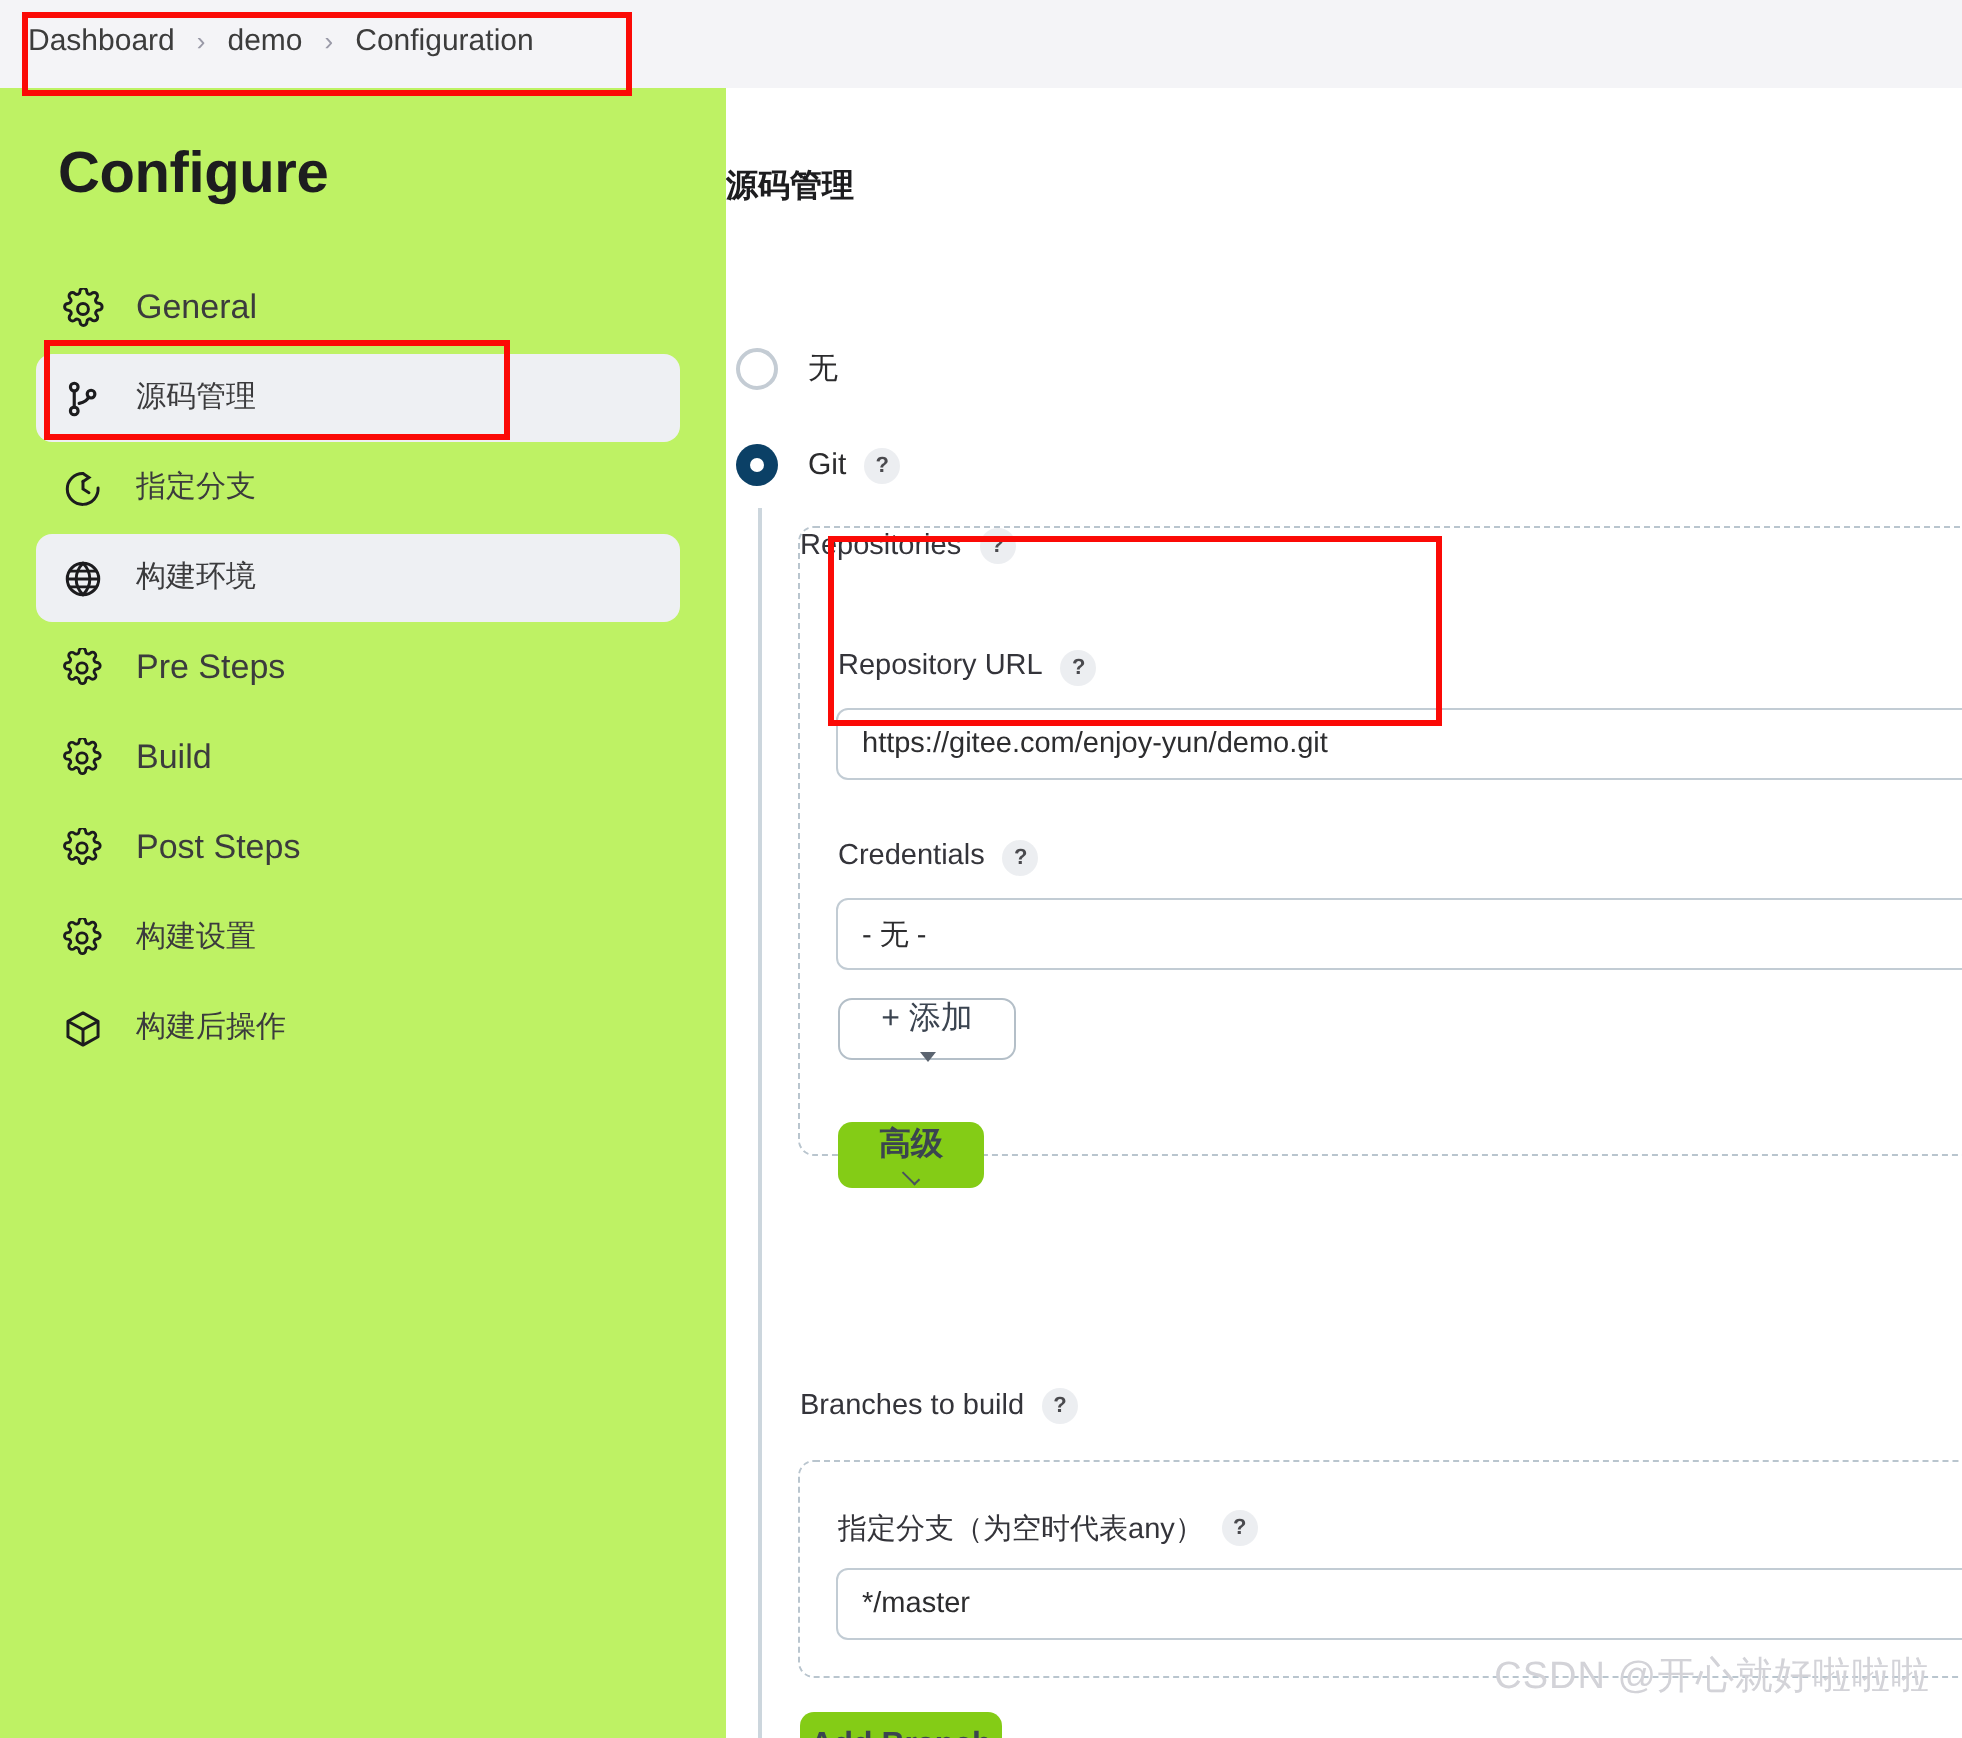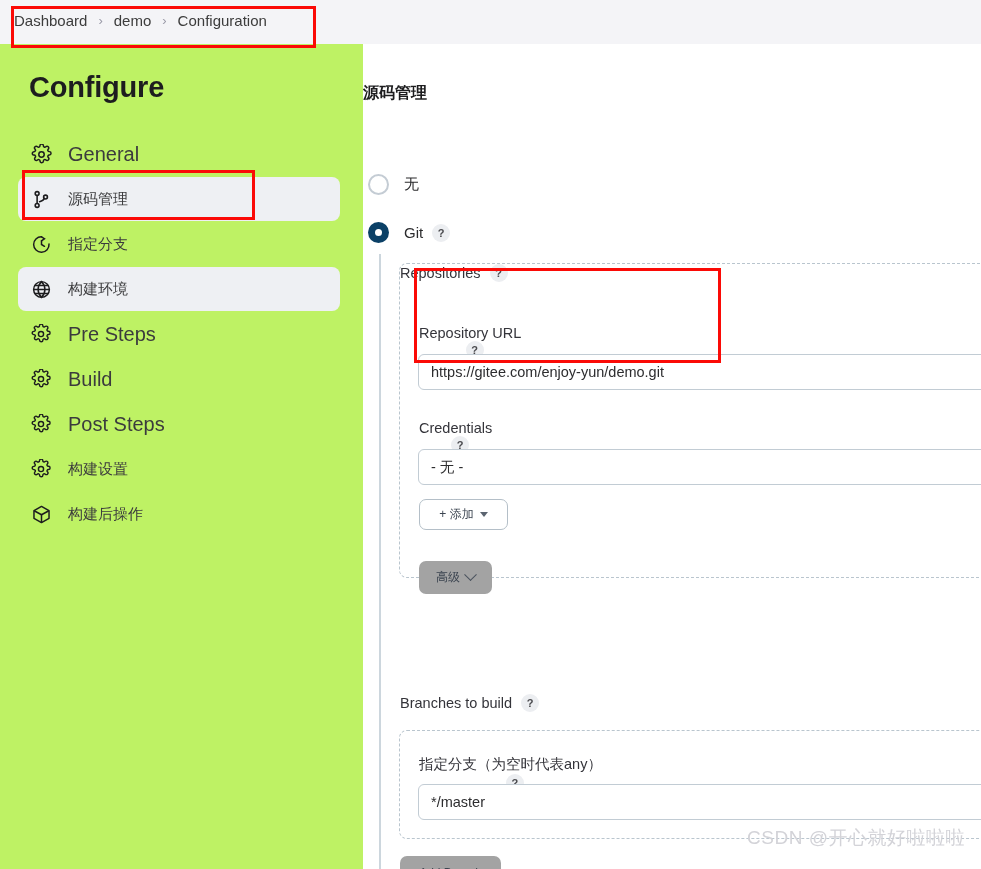--- a/index.html
+++ b/index.html
@@ -97,21 +97,21 @@
     width: 22px; height: 22px;
     margin-right: 16px;
     flex: 0 0 22px;
     display: flex;
     align-items: center;
     justify-content: center;
     color: #1c1c1e;
   }
   .nav-ico svg { display:block; }
   .nav-label {
-    font-size: 20px;
+    font-size: 17px;
     line-height: 20px;
     color: #3b3b3d;
   }
   .nav-label.cjk { font-size: 15px; }
 
   
   .main {
     position: absolute;
     left: 363px; top: 44px;
     width: 618px;
@@ -203,24 +203,23 @@
     border: 1px dashed #b9c5ce;
     border-radius: 8px;
     background: transparent;
   }
   #box-repo   { left: 36px; top: 219px; width: 640px; height: 315px; }
   #box-branch { left: 36px; top: 686px; width: 640px; height: 109px; }
 
   .sub-label {
     position: absolute;
     display: flex;
-    align-items: center;
+    align-items: flex-start;
     font-size: 14.5px;
     color: #34343a;
-    flex-direction: column;
   }
   #lbl-repo-url    { left: 56px; top: 281px; }
   #lbl-credentials { left: 56px; top: 376px; }
   #lbl-branch-spec { left: 56px; top: 711px; }
 
   .text-input {
     position: absolute;
     height: 36px;
     border: 1px solid #c2ccd4;
     border-radius: 6px;
@@ -235,35 +234,37 @@
   #inp-repo-url    { left: 55px; top: 310px; width: 640px; }
   #inp-credentials { left: 55px; top: 405px; width: 640px; }
   #inp-branch-spec { left: 55px; top: 740px; width: 640px; }
 
   .btn {
     position: absolute;
     display: inline-flex;
     align-items: center;
     justify-content: center;
     gap: 6px;
-    font-size: 12px;
+    font-size: 16px;
     border-radius: 7px;
     cursor: pointer;
     font-family: "Liberation Sans", "DejaVu Sans", sans-serif;
     white-space: nowrap;
+    flex-direction: column;
   }
   .btn-outline {
     background: #ffffff;
     border: 1px solid #b4bfc8;
     color: #3b4450;
   }
   .btn-soft {
-    background: #a3a3a3;
+    background: #84cc16;
     border: 1px solid transparent;
     color: #3b4450;
+    font-weight: bold;
   }
   #btn-add-cred { left: 56px; top: 455px; width: 89px; height: 31px; }
   #btn-advanced { left: 56px; top: 517px; width: 73px; height: 33px; }
   #btn-add-repo { left: 37px; top: 586px; width: 125px; height: 33px; }
   #btn-add-branch { left: 37px; top: 812px; width: 101px; height: 33px; }
 
   .caret-down {
     display: inline-block;
     width: 0; height: 0;
     border-left: 4.5px solid transparent;

